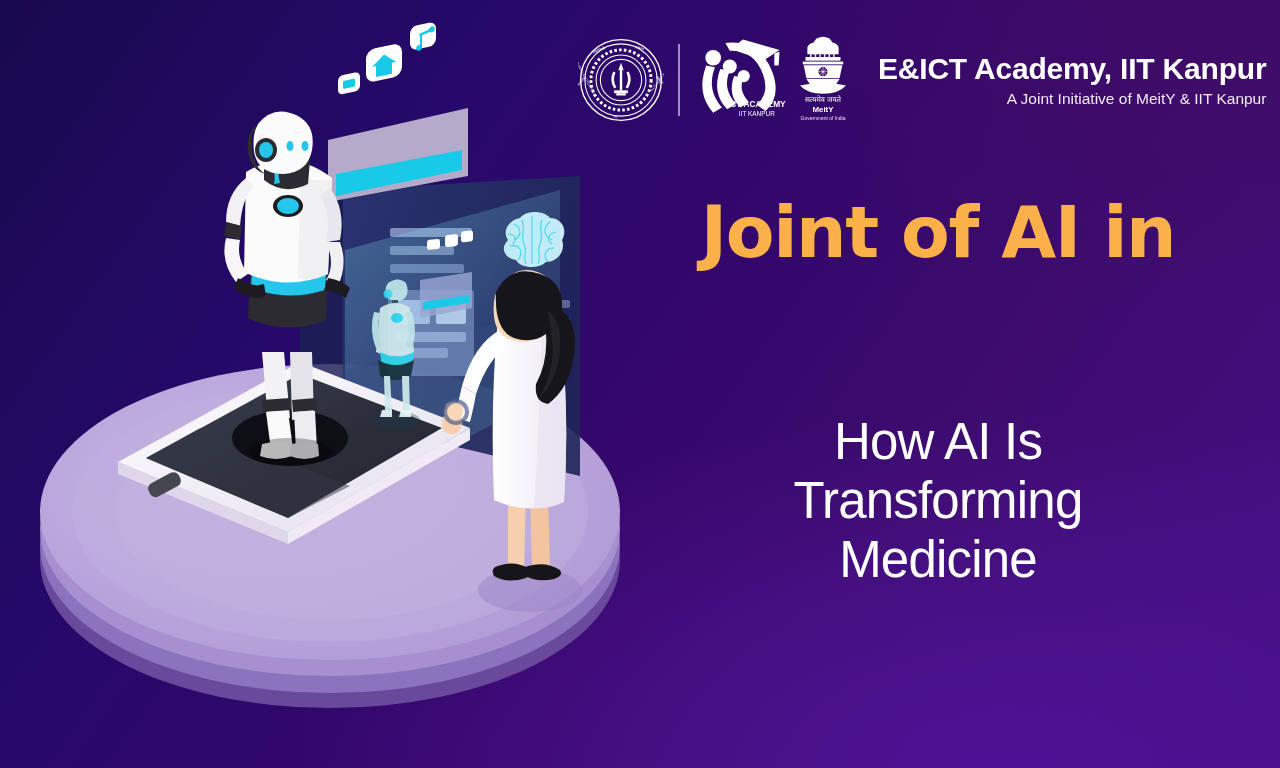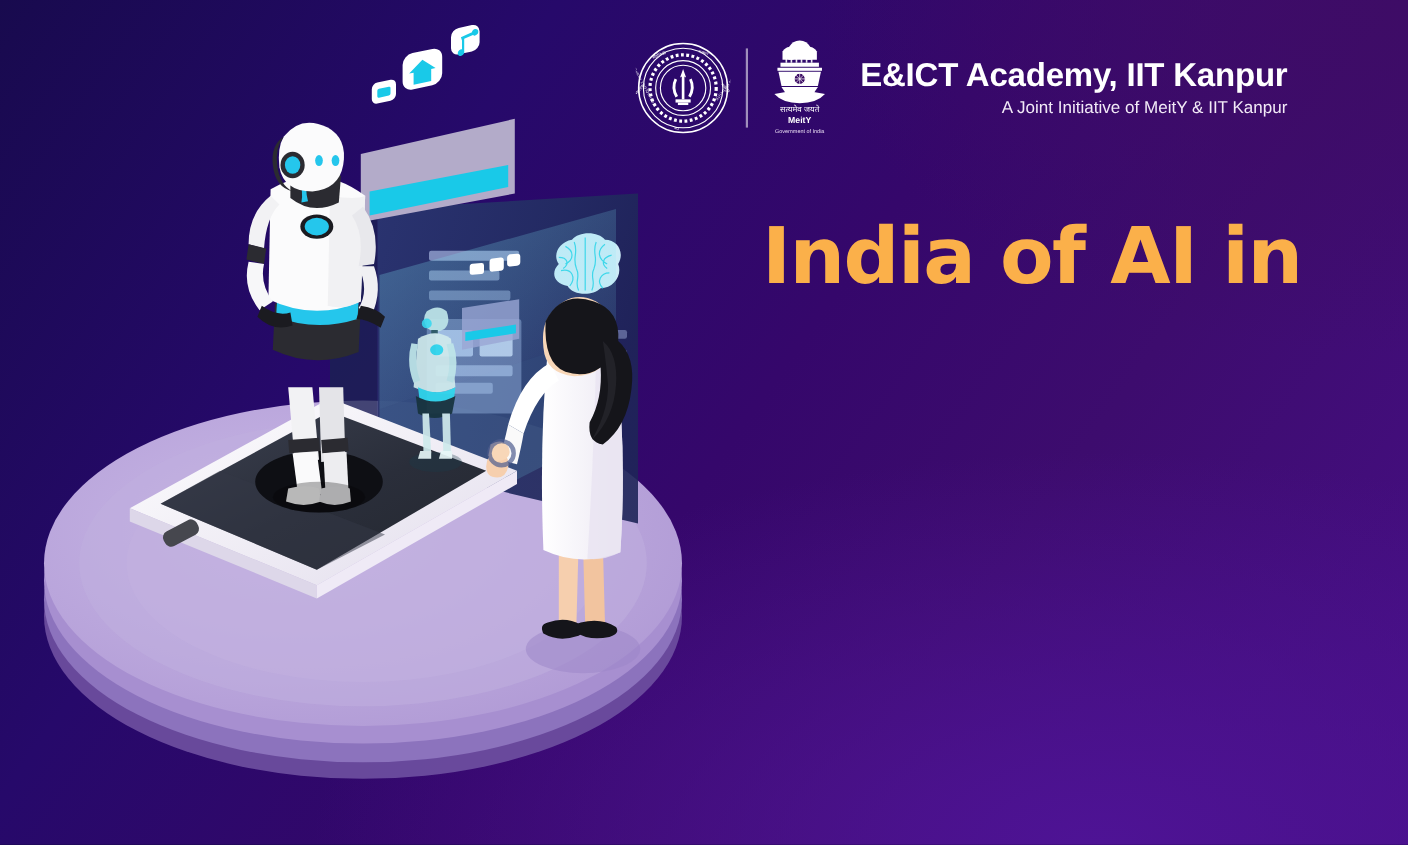--- a/index.html
+++ b/index.html
@@ -338,20 +338,37 @@
         <g fill="#ffffff" font-size="3.7" font-family="'Liberation Sans',sans-serif" letter-spacing="0.3">
           <text transform="rotate(128 50 50)" x="20" y="16" text-anchor="middle">INDIAN INSTITUTE</text>
           <text transform="rotate(-160 50 50)" x="42" y="9" text-anchor="middle">OF</text>
           <text transform="rotate(-118 50 50)" x="72" y="16" text-anchor="middle">TECHNOLOGY KANPUR</text>
         </g>
       </svg>
     </div>
 
     <div class="logo-divider"></div>
 
+    <div class="logo-slot">
+      <svg class="logo-ict" viewBox="0 0 110 105" xmlns="http://www.w3.org/2000/svg">
+        <g fill="#ffffff">
+          <path d="M14,36 q-12,32 8,54 l10,-6 q-18,-20 -8,-46 Z"></path>
+          <path d="M30,40 q-10,28 8,46 l10,-6 q-16,-18 -7,-38 Z"></path>
+          <path d="M46,48 q-8,22 7,36 l10,-6 q-13,-14 -6,-28 Z"></path>
+          <circle cx="22" cy="27" r="9"></circle>
+          <circle cx="41" cy="37" r="8"></circle>
+          <circle cx="57" cy="48" r="7"></circle>
+          <path d="M36,10 q40,-4 54,34 q10,28 -8,44 l-10,-7 q15,-14 7,-35 q-10,-28 -38,-27 Z"></path>
+          <path d="M56,6 L98,18 L80,30 L42,17 Z"></path>
+          <path d="M92,22 L98,20 L97,36 L92,36 Z"></path>
+        </g>
+        <text x="72" y="84" text-anchor="middle" fill="#ffffff" font-size="9.6" font-weight="bold" font-family="'Liberation Sans',sans-serif">ICT ACADEMY</text>
+        <text x="72" y="94" text-anchor="middle" fill="#ffffff" font-size="7.4" font-family="'Liberation Sans',sans-serif">IIT KANPUR</text>
+      </svg>
+    </div>
 
     <div class="logo-slot">
       <svg class="logo-meity" viewBox="0 0 70 100" xmlns="http://www.w3.org/2000/svg">
         <g fill="#ffffff">
 
           <path d="M24,10 q4,-7 11,-7 q7,0 11,7 q3,6 0,12 l-22,0 q-3,-6 0,-12 Z"></path>
           <path d="M18,14 q4,-6 9,-4 l2,12 l-11,0 Z"></path>
           <path d="M52,14 q-4,-6 -9,-4 l-2,12 l11,0 Z"></path>
           <rect x="16" y="25" width="38" height="4"></rect>
 
@@ -384,17 +401,22 @@
       </svg>
     </div>
 
     <div class="header-text">
       <div class="org-title">E&amp;ICT Academy, IIT Kanpur</div>
       <div class="org-sub">A Joint Initiative of MeitY &amp; IIT Kanpur</div>
     </div>
   </div>
 
   <div class="headline-block">
-    <div class="headline">India of AI in</div>
+    <div class="headline">Joint of AI in</div>
   </div>
 
+  <div class="subhead-block">
+    <div class="subhead">How AI Is</div>
+    <div class="subhead">Transforming</div>
+    <div class="subhead">Medicine</div>
+  </div>
 
 </div>
 
 </body></html>

